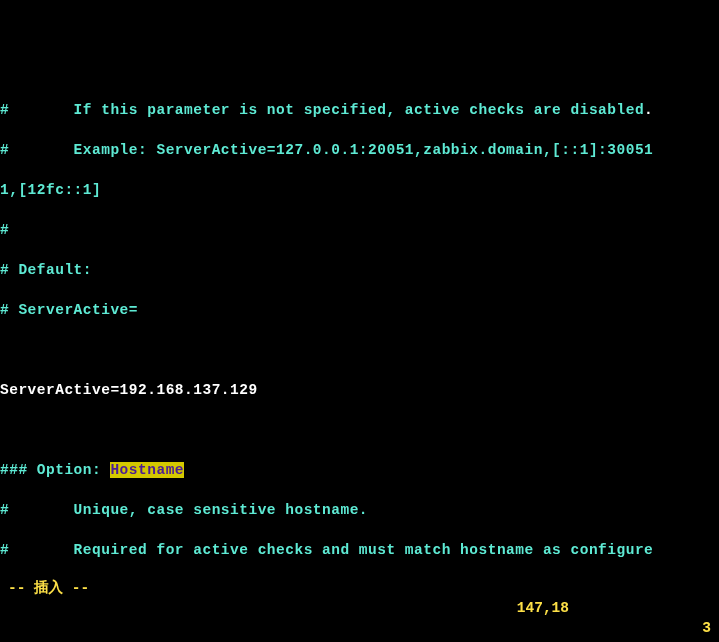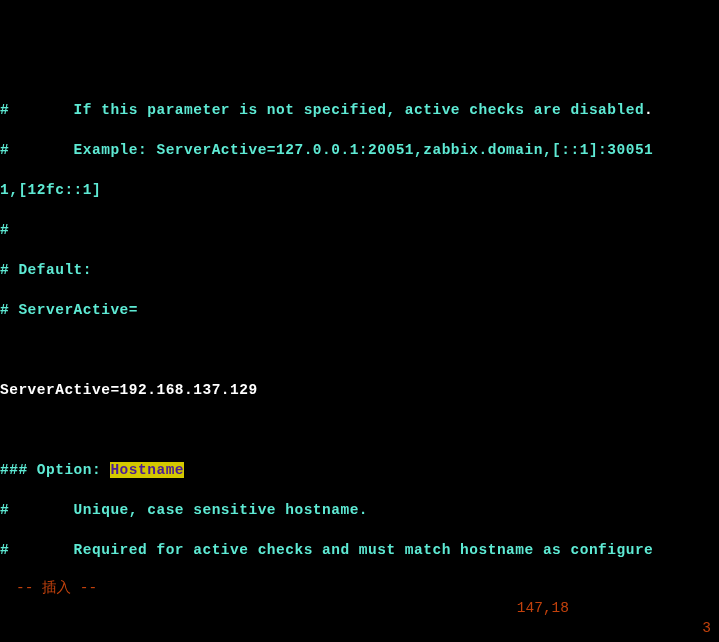--- a/index.html
+++ b/index.html
@@ -18,24 +18,24 @@
     padding: 0;
     letter-spacing: 0.5px;
   }
   .line { height: 20px; }
   .comment { color: #5eead4; font-weight: bold; }
   .white { color: #fff; font-weight: bold; }
   .hl { background: #d4c800; color: #4c1d95; font-weight: bold; }
   .status {
     position: absolute;
     bottom: 4px;
-    left: 8px;
+    left: 0;
     right: 0;
-    color: #c2410c;
-    font-weight: normal;
+    color: #fde047;
+    font-weight: bold;
     padding: 0 8px;
   }
   .status-left { float: left; }
   .status-mid { position: absolute; right: 150px; }
   .status-right { float: right; }
 </style>
 </head>
 <body>
 
 

